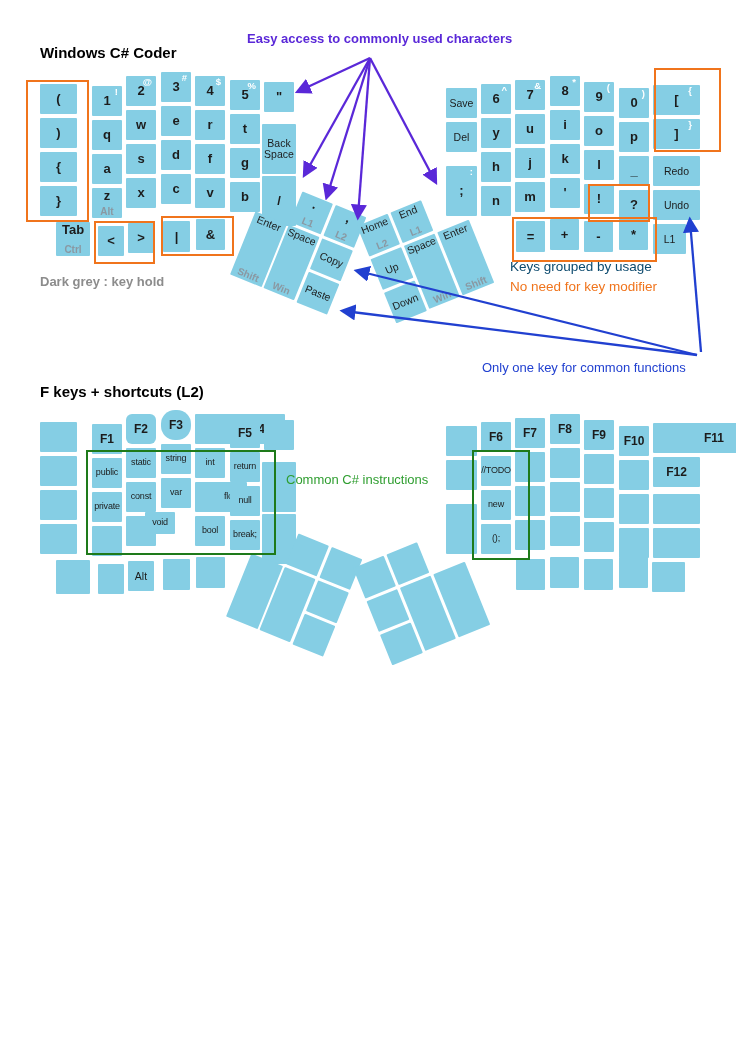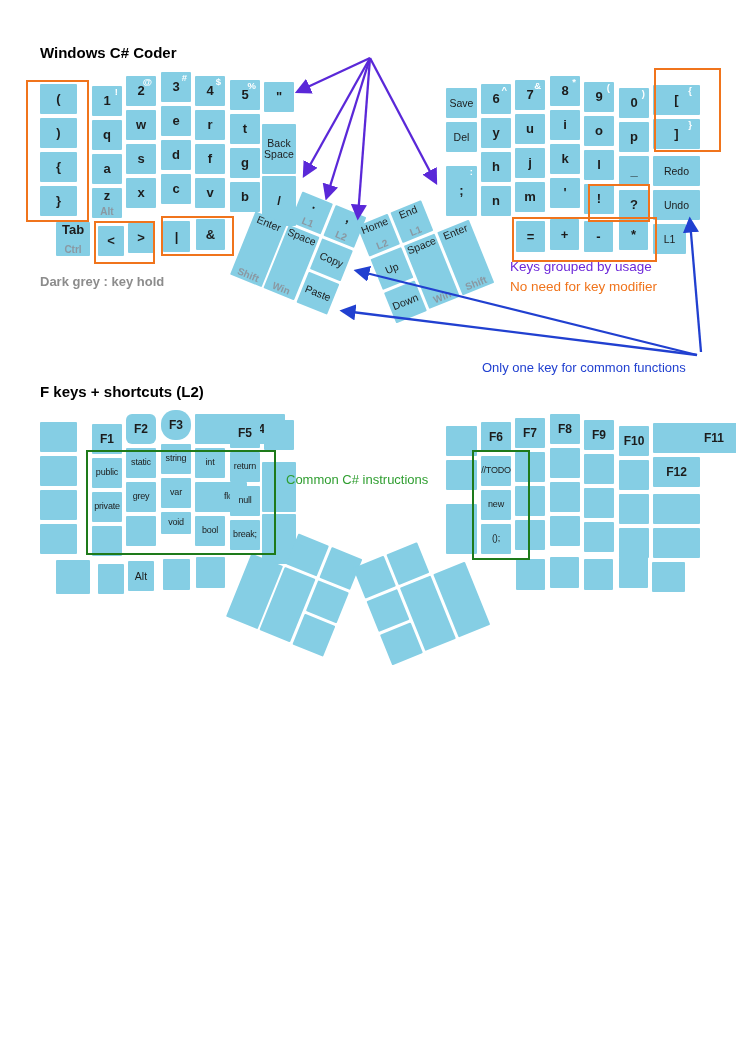--- a/index.html
+++ b/index.html
@@ -18,31 +18,32 @@
   .sup{position:absolute;top:0px;right:4px;color:#fff;font-weight:bold;font-size:9.5px;}
   .hld{color:var(--hold,#8a98a2);font-weight:bold;font-size:10px;line-height:1;}
   .cluster{position:absolute;width:106px;height:106px;transform-origin:0 0;z-index:1;}
   .cluster .key{z-index:1;}
   .hl{position:absolute;border:2.5px solid #f0741c;z-index:4;background:transparent;}
   #arrows{position:absolute;left:0;top:0;z-index:5;pointer-events:none;}
   .note{position:absolute;z-index:6;white-space:nowrap;}
   .t-main{left:40px;top:44px;font-size:15px;font-weight:bold;color:#000;}
   .t-easy{left:247px;top:31px;font-size:13px;font-weight:bold;color:#5a28d8;}
   .t-grey{left:40px;top:274px;font-size:13px;font-weight:bold;color:#8c8c8c;}
-  .t-or1{left:510px;top:259px;font-size:13.5px;color:#6d28d9;}
+  .t-or1{left:510px;top:259px;font-size:13.5px;color:#0c4a6e;}
   .t-or2{left:510px;top:279px;font-size:13.5px;color:#f0741c;}
   .t-blue{left:482px;top:360px;font-size:13px;color:#2140d0;}
   .t-f{left:40px;top:383px;font-size:15px;font-weight:bold;color:#000;}
   .t-green{left:286px;top:472px;font-size:13px;color:#2f9e30;}
 </style>
 </head>
 <body style="--key: #85cee4; --ink: #1c1c1c; --hold: #8a98a2;">
 
 <div id="kb-root">
   <div class="note t-main">Windows C# Coder</div>
+  <div class="note t-easy">Easy access to commonly used characters</div>
   <div class="note t-grey">Dark grey : key hold</div>
   <div class="note t-or1">Keys grouped by usage</div>
   <div class="note t-or2">No need for key modifier</div>
   <div class="note t-blue">Only one key for common functions</div>
   <div class="note t-f">F keys + shortcuts (L2)</div>
   <div class="note t-green">Common C# instructions</div>
 
   <svg id="arrows" width="736" height="1041" viewBox="0 0 736 1041">
     <defs>
       <marker id="ah-purple" markerWidth="7" markerHeight="7" refX="5" refY="3.5" orient="auto">
@@ -330,33 +331,33 @@
       <span class="lab kw">private</span>
     </div>
     <div class="key" style="left: 92px; top: 526px; width: 30px; height: 30px;"></div>
     <div class="key" style="left: 126px; top: 414px; width: 30px; height: 30px; border-radius: 6px;">
       <span class="lab fn">F2</span>
     </div>
     <div class="key" style="left: 126px; top: 448px; width: 30px; height: 30px;">
       <span class="lab kw">static</span>
     </div>
     <div class="key" style="left: 126px; top: 482px; width: 30px; height: 30px;">
-      <span class="lab kw">grey</span>
+      <span class="lab kw">const</span>
     </div>
     <div class="key" style="left: 126px; top: 516px; width: 30px; height: 30px;"></div>
     <div class="key" style="left: 161px; top: 410px; width: 30px; height: 30px; border-radius: 14px;">
       <span class="lab fn">F3</span>
     </div>
     <div class="key" style="left: 161px; top: 444px; width: 30px; height: 30px;">
       <span class="lab kw">string</span>
     </div>
     <div class="key" style="left: 161px; top: 478px; width: 30px; height: 30px;">
       <span class="lab kw">var</span>
     </div>
-    <div class="key" style="left: 161px; top: 512px; width: 30px; height: 22px;">
+    <div class="key" style="left: 145px; top: 512px; width: 30px; height: 22px;">
       <span class="lab kw">void</span>
     </div>
     <div class="key" style="left: 195px; top: 414px; width: 54px; height: 30px; padding-left: 36px;">
       <span class="lab fn">F4</span>
     </div>
     <div class="key" style="left: 195px; top: 448px; width: 30px; height: 30px;">
       <span class="lab kw">int</span>
     </div>
     <div class="key" style="left: 195px; top: 482px; width: 30px; height: 30px; padding-left: 22px;">
       <span class="lab kw">float</span>

